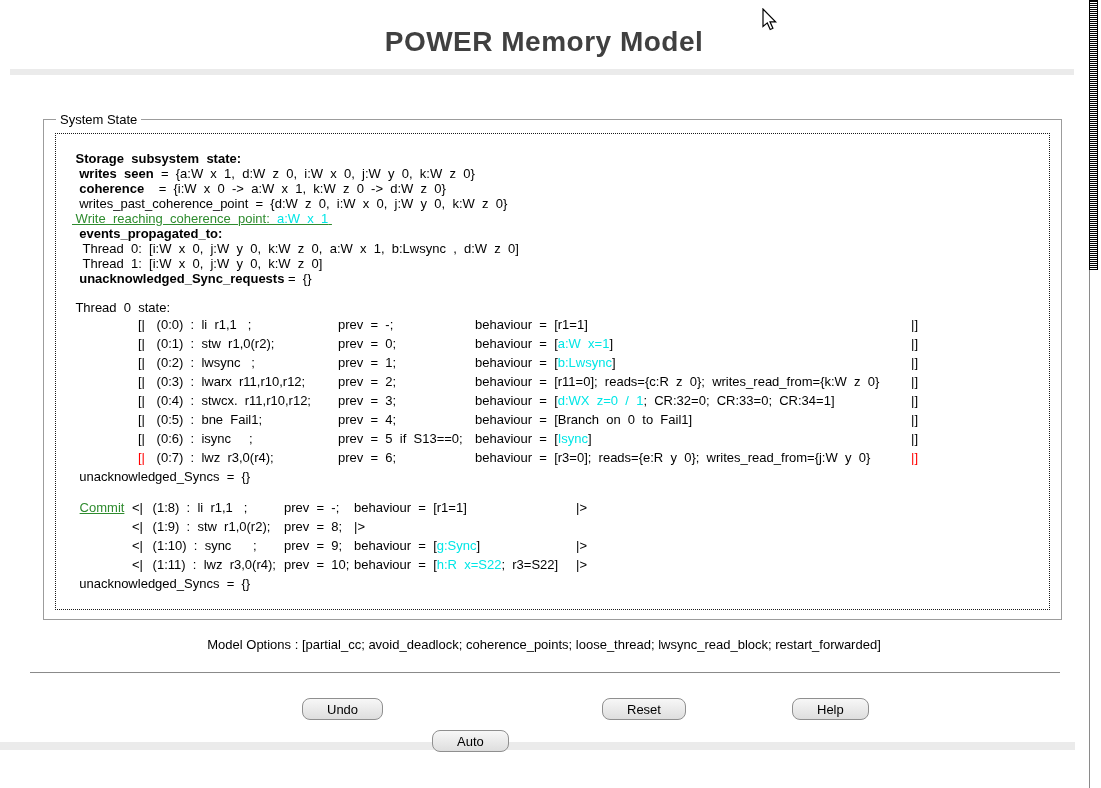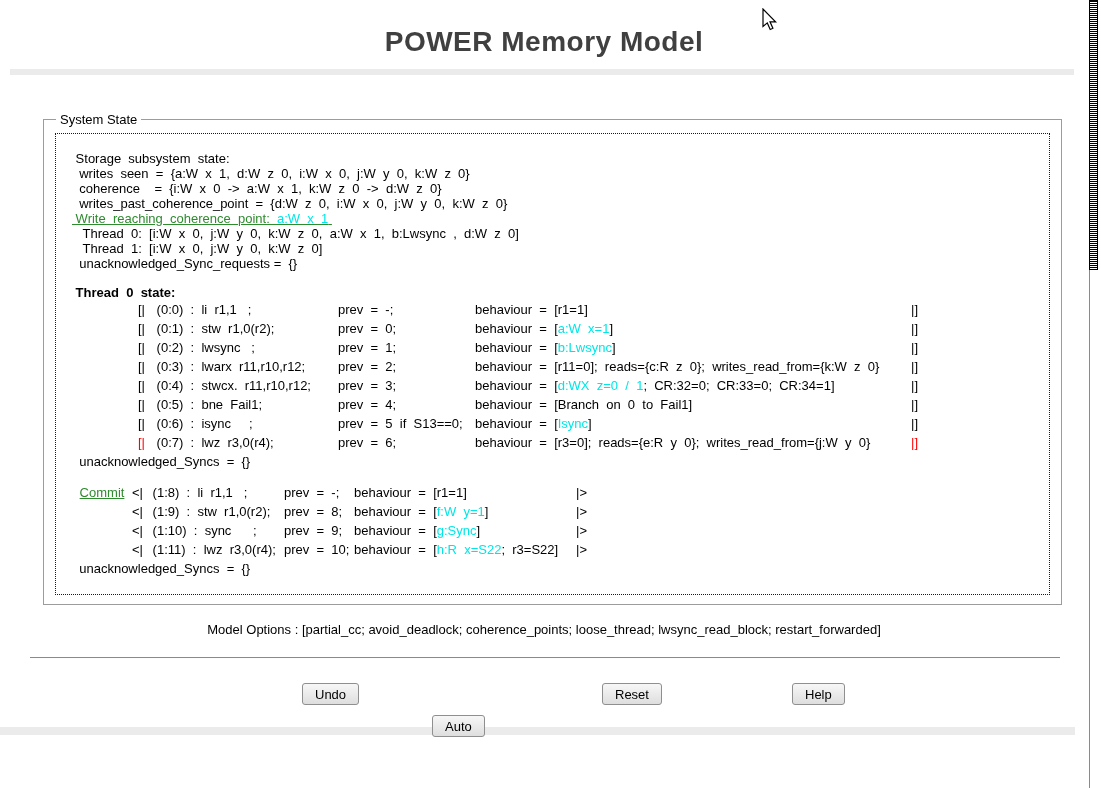--- a/index.html
+++ b/index.html
@@ -23,21 +23,21 @@
     border: 1px solid #9c9c9c;
   }
   fieldset.sys legend { padding: 0 4px; margin-left: 2px; font-size: 13px; }
   .dotted {
     border: 1px dotted #1a1a1a;
     margin: 2px 1px 1px 1px;
     padding: 17px 10px 16px 16px;
   }
 
   .ln { white-space: pre; line-height: 15px; min-height: 15px; }
-  .b  { font-weight: normal; }
+  .b  { font-weight: bold; }
   .cy { color: #00e6e6; }
   .rd { color: #ff0000; }
   a.glink { color: #2e8b2e; text-decoration: underline; cursor: pointer; }
   a.glink .cy { color: #00e6e6; }
 
   .gap14 { height: 14px; }
   .gap12 { height: 12px; }
 
   
   .trow { display: flex; white-space: pre; line-height: 19px; }
@@ -45,36 +45,36 @@
   .t0 .trow { margin-left: 66px; }
   .c-open  { width: 15px; }
   .c-instr { width: 185px; }
   .c-prev  { width: 137px; }
   .c-beh   { min-width: 436px; }
   .c1-commit { width: 60px; text-align: center; }
   .c1-open   { width: 17px; }
   .c1-instr  { width: 135px; }
   .c1-prev   { width: 70px; }
   .c1-beh    { min-width: 222px; }
-  .thead { white-space: pre; font-weight: bold; line-height: 15px; }
+  .thead { white-space: pre; font-weight: normal; line-height: 15px; }
   .tfoot { white-space: pre; line-height: 19px; }
 
   
   .model-options { text-align: center; margin-top: 17px; }
   .rule {
     margin: 20px 28px 0 30px; height: 2px; border: none;
     border-top: 1px solid #8a8a8a; border-bottom: 1px solid #fdfdfd;
   }
   .buttons { position: relative; height: 52px; }
   .btn {
     position: absolute; top: 24px; height: 22px;
     background: linear-gradient(#f7f7f7, #dedede);
-    border: 1px solid #8f8f8f; border-radius: 3px;
+    border: 1px solid #8f8f8f; border-radius: 8px;
     font-family: "Liberation Sans", "DejaVu Sans", sans-serif;
-    font-size: 13px; color: #000; padding: 0 12px; cursor: pointer;
+    font-size: 13px; color: #000; padding: 0 24px; cursor: pointer;
   }
   #btn-undo { left: 302px; } #btn-auto { left: 432px; margin-top: 32px; }
   #btn-reset { left: 602px; } #btn-help { left: 792px; }
 
   
   .scrollbar { position: absolute; top: 0; right: 0; width: 13px; height: 788px; }
   .sb-thumb {
     position: absolute; top: 0; left: 1px; width: 9px; height: 270px;
     border: 1px solid #000;
     background: repeating-linear-gradient(180deg, #000 0 1px, #fff 1px 2px);
@@ -96,20 +96,21 @@
 
   <fieldset class="sys">
     <legend>System State</legend>
     <div class="dotted">
 
       <div class="ln b"> Storage  subsystem  state:</div>
       <div class="ln"><span class="b">  writes  seen</span><span>  =  {a:W  x  1,  d:W  z  0,  i:W  x  0,  j:W  y  0,  k:W  z  0}</span></div>
       <div class="ln"><span class="b">  coherence</span><span>    =  {i:W  x  0  -&gt;  a:W  x  1,  k:W  z  0  -&gt;  d:W  z  0}</span></div>
       <div class="ln">  writes_past_coherence_point  =  {d:W  z  0,  i:W  x  0,  j:W  y  0,  k:W  z  0}</div>
       <div class="ln"><a class="glink"><span> Write  reaching  coherence  point:  </span><span class="cy">a:W  x  1</span><span> </span></a></div>
+      <div class="ln b">  events_propagated_to:</div>
       <div class="ln">   Thread  0:  [i:W  x  0,  j:W  y  0,  k:W  z  0,  a:W  x  1,  b:Lwsync  ,  d:W  z  0]</div>
       <div class="ln">   Thread  1:  [i:W  x  0,  j:W  y  0,  k:W  z  0]</div>
       <div class="ln"><span class="b">  unacknowledged_Sync_requests</span><span> =  {}</span></div>
 
       <div class="gap14"></div>
 
       <div class="t0">
         <div class="thead"> Thread  0  state:</div>
         <div class="trow"><span class="c-open">[|</span><span class="c-instr"> (0:0)  :  li  r1,1   ;</span><span class="c-prev">prev  =  -;</span><span class="c-beh"><span>behaviour  =  [r1=1]</span><span class="cy"></span><span></span></span><span>|]</span></div>
         <div class="trow"><span class="c-open">[|</span><span class="c-instr"> (0:1)  :  stw  r1,0(r2);</span><span class="c-prev">prev  =  0;</span><span class="c-beh"><span>behaviour  =  [</span><span class="cy">a:W  x=1</span><span>]</span></span><span>|]</span></div>
@@ -119,21 +120,21 @@
         <div class="trow"><span class="c-open">[|</span><span class="c-instr"> (0:5)  :  bne  Fail1;</span><span class="c-prev">prev  =  4;</span><span class="c-beh"><span>behaviour  =  [Branch  on  0  to  Fail1]</span><span class="cy"></span><span></span></span><span>|]</span></div>
         <div class="trow"><span class="c-open">[|</span><span class="c-instr"> (0:6)  :  isync     ;</span><span class="c-prev">prev  =  5  if  S13==0;</span><span class="c-beh"><span>behaviour  =  [</span><span class="cy">Isync</span><span>]</span></span><span>|]</span></div>
         <div class="trow"><span class="c-open rd">[|</span><span class="c-instr"> (0:7)  :  lwz  r3,0(r4);</span><span class="c-prev">prev  =  6;</span><span class="c-beh"><span>behaviour  =  [r3=0];  reads={e:R  y  0};  writes_read_from={j:W  y  0}</span><span class="cy"></span><span></span></span><span class="rd">|]</span></div>
         <div class="tfoot">  unacknowledged_Syncs  =  {}</div>
       </div>
 
       <div class="gap12"></div>
 
       <div class="t1">
         <div class="trow"><span class="c1-commit"><a class="glink">Commit</a></span><span class="c1-open">&lt;|</span><span class="c1-instr"> (1:8)  :  li  r1,1   ;</span><span class="c1-prev">prev  =  -;</span><span class="c1-beh"><span>behaviour  =  [r1=1]</span><span class="cy"></span><span></span></span><span>|&gt;</span></div>
-        <div class="trow"><span class="c1-commit"></span><span class="c1-open">&lt;|</span><span class="c1-instr"> (1:9)  :  stw  r1,0(r2);</span><span class="c1-prev">prev  =  8;</span><span class="c1-beh"><span>behaviour  =  [</span><span class="cy">f:W  y=1</span><span>]</span></span><span>|&gt;</span></div>
+        <div class="trow"><span class="c1-commit"></span><span class="c1-open">&lt;|</span><span class="c1-instr"> (1:9)  :  stw  r1,0(r2);</span><span class="c1-prev">prev  =  8;</span><span>|&gt;</span></div>
         <div class="trow"><span class="c1-commit"></span><span class="c1-open">&lt;|</span><span class="c1-instr"> (1:10)  :  sync      ;</span><span class="c1-prev">prev  =  9;</span><span class="c1-beh"><span>behaviour  =  [</span><span class="cy">g:Sync</span><span>]</span></span><span>|&gt;</span></div>
         <div class="trow"><span class="c1-commit"></span><span class="c1-open">&lt;|</span><span class="c1-instr"> (1:11)  :  lwz  r3,0(r4);</span><span class="c1-prev">prev  =  10;</span><span class="c1-beh"><span>behaviour  =  [</span><span class="cy">h:R  x=S22</span><span>;  r3=S22]</span></span><span>|&gt;</span></div>
         <div class="tfoot">  unacknowledged_Syncs  =  {}</div>
       </div>
 
     </div>
   </fieldset>
 
   <div class="model-options">Model Options : [partial_cc; avoid_deadlock; coherence_points; loose_thread; lwsync_read_block; restart_forwarded]</div>
 

